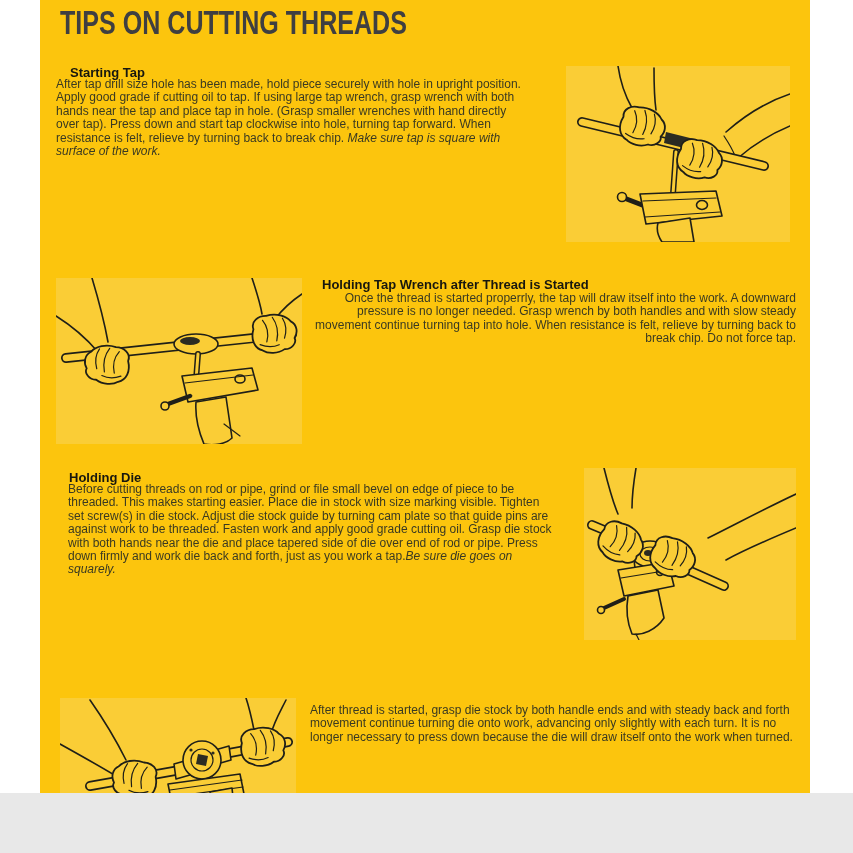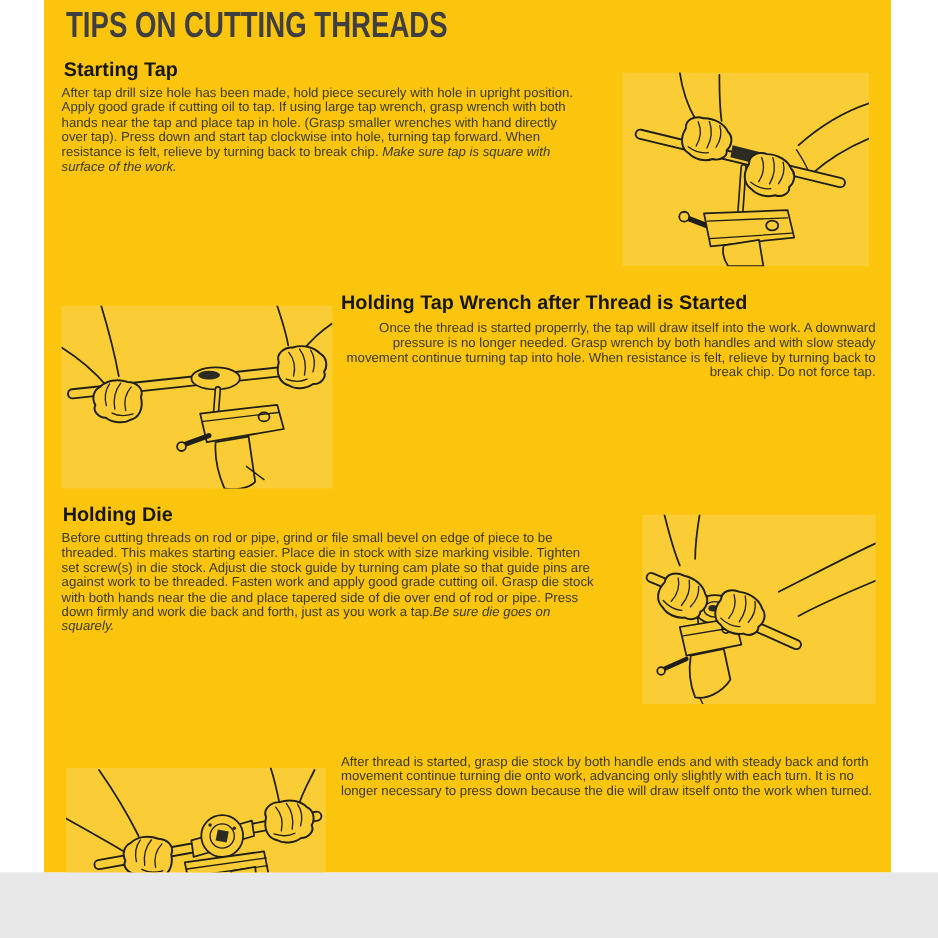--- a/index.html
+++ b/index.html
@@ -19,36 +19,36 @@
   }
   .yellow-main{position:absolute;left:40px;top:0;width:770px;height:845px;background:var(--page-yellow);}
   .yellow-bottom{position:absolute;left:28px;top:835px;width:818px;height:16px;background:var(--page-yellow);}
   .title{
     position:absolute;left:60px;top:4px;margin:0;
     font-size:33px;font-weight:700;letter-spacing:0;
     color:var(--title-gray);transform:scaleX(0.76);transform-origin:0 50%;
     white-space:nowrap;
   }
   .h{
-    position:absolute;margin:0;font-size:18px;font-weight:700;
+    position:absolute;margin:12px;font-size:13px;font-weight:700;
     color:var(--heading-text);white-space:nowrap;
   }
   .body{
     position:absolute;margin:0;font-size:12px;line-height:13.4px;
     color:var(--body-text);
   }
   .body em{font-style:italic;}
   .h-1{left:58px;top:53px;}
   .p-1{left:56px;top:78px;width:468px;}
   .h-2{left:310px;top:265px;}
   .p-2{left:310px;top:292px;width:486px;text-align:right;}
   .h-3{left:57px;top:458px;}
-  .p-3{left:56px;top:483px;width:484px;}
+  .p-3{left:68px;top:483px;width:484px;}
   .h-4{left:310px;top:676px;}
-  .p-4{left:310px;top:686px;width:494px;}
+  .p-4{left:310px;top:704px;width:494px;}
   .illo{position:absolute;background:var(--illo-yellow);}
   .illo-1{left:566px;top:66px;width:224px;height:176px;}
   .illo-2{left:56px;top:278px;width:246px;height:166px;}
   .illo-3{left:584px;top:468px;width:212px;height:172px;}
   .illo-4{left:60px;top:698px;width:236px;height:140px;}
   .illo svg{display:block;width:100%;height:100%;}
   
   .part{fill:var(--illo-yellow);stroke:var(--ink);stroke-width:1.6;stroke-linejoin:round;}
   .ln{fill:none;stroke:var(--ink);stroke-width:1.6;stroke-linecap:round;}
   .lnth{fill:none;stroke:var(--ink);stroke-width:1.2;stroke-linecap:round;}

